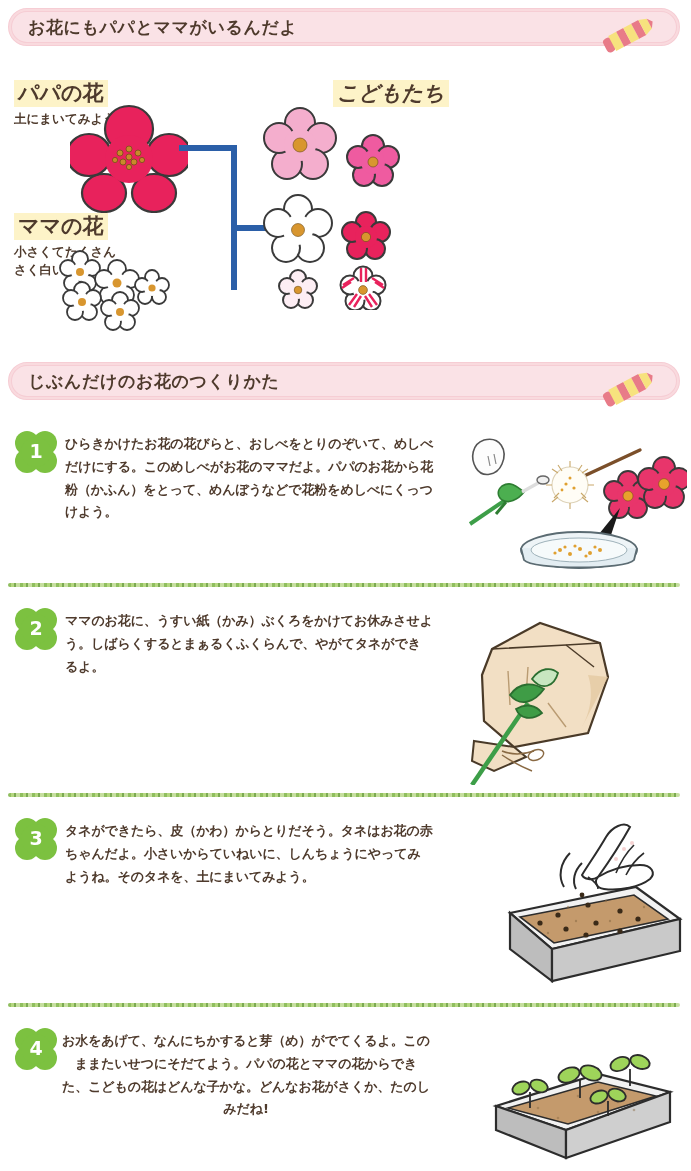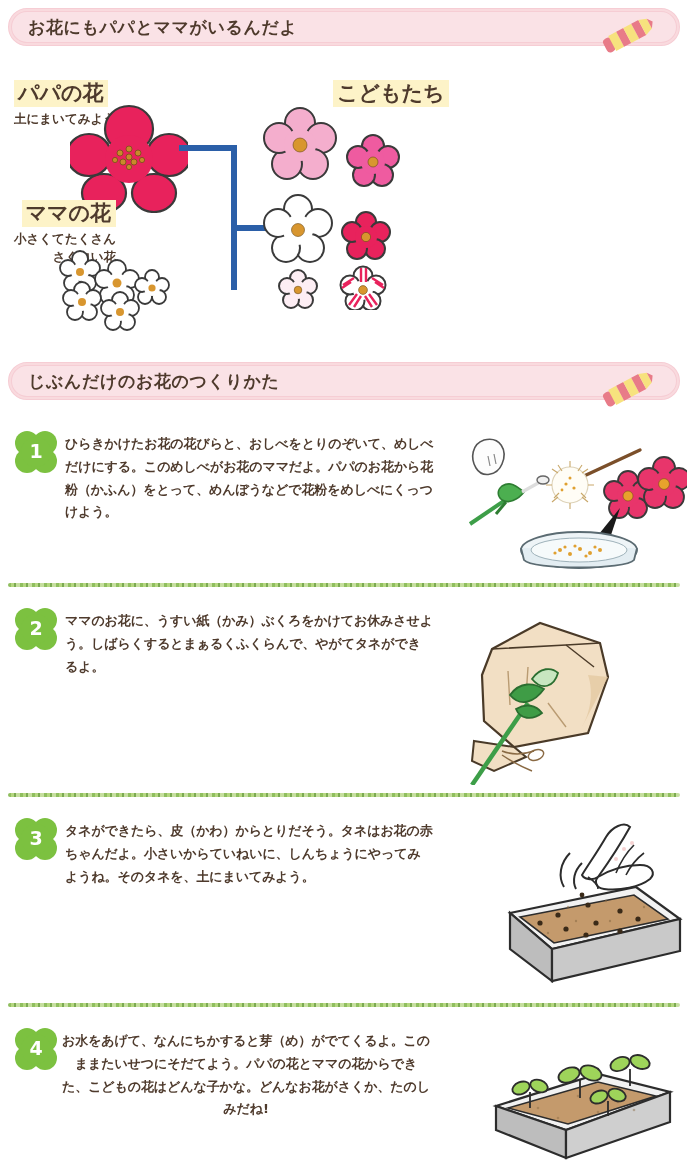--- a/index.html
+++ b/index.html
@@ -184,21 +184,21 @@
       <circle cx="68" cy="50" r="3"></circle>
         <circle cx="53" cy="59" r="3"></circle>
       <circle cx="64" cy="59" r="3"></circle>
         <circle cx="59" cy="54" r="3"></circle>
       <circle cx="45" cy="57" r="2.6"></circle>
         <circle cx="72" cy="57" r="2.6"></circle>
       <circle cx="59" cy="64" r="2.6"></circle>
     </g>
   </svg>
 
-  <div class="abs" style="left:14px; top:200px;text-align:right;">
+  <div class="abs" style="left:14px; top:213px;">
     <span class="hl">ママの花</span>
     <div class="sub">小さくてたくさん
 さく白い花</div>
   </div>
 
   <svg class="abs" style="left:52px; top:250px;" width="130" height="85" viewBox="0 0 130 85">
     <g stroke="#3a3a3a" stroke-width="1.8" fill="#ffffff">
       <g transform="translate(28,22)">
         <circle cx="0" cy="-13" r="8"></circle>
           <circle cx="12" cy="-4" r="8"></circle>
@@ -249,21 +249,21 @@
     </g>
   </svg>
 
   <svg class="abs" style="left:178px; top:140px;" width="100" height="150" viewBox="0 0 100 150">
     <g stroke="#2b5fa8" stroke-width="6" fill="none" stroke-linecap="square">
       <path d="M4 8 L56 8 L56 148"></path>
       <path d="M56 88 L98 88"></path>
     </g>
   </svg>
 
-  <div class="abs" style="left:333px; top:80px;">
+  <div class="abs" style="left:333px; top:80px;font-style:italic;">
     <span class="hl">こどもたち</span>
   </div>
 
   <svg class="abs" style="left:258px; top:105px;" width="150" height="205" viewBox="0 0 150 205">
     <g stroke="#3a3a3a" stroke-width="2">
 
       <g fill="#f4aecd" transform="translate(42,40)">
         <circle cx="0" cy="-22" r="15"></circle>
           <circle cx="21" cy="-7" r="15"></circle>
         <circle cx="13" cy="19" r="15"></circle>

